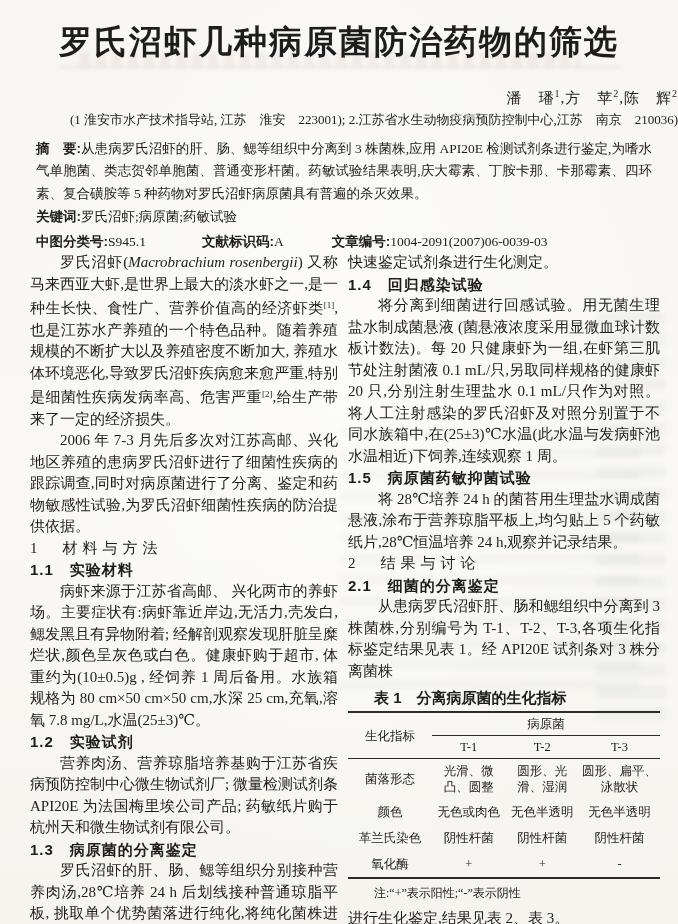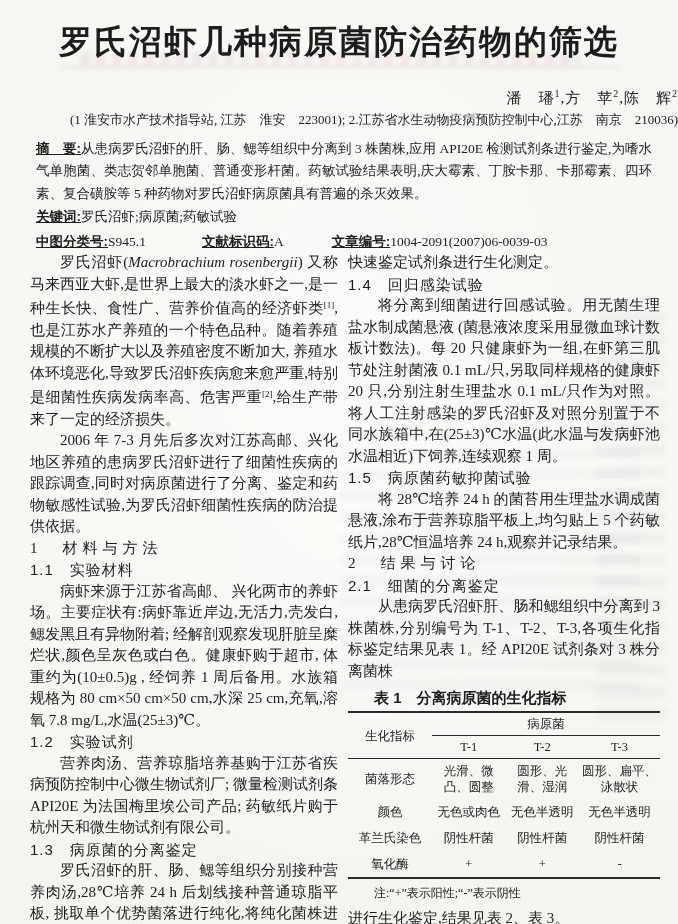--- a/index.html
+++ b/index.html
@@ -35,36 +35,36 @@
   }
   .authors sup{font-size:10px;}
   .affil{
     position:absolute;top:111px;left:0;right:0;
     text-align:right;font-size:13px;
   }
   .meta{
     position:absolute;top:138px;left:36px;width:616px;
     font-size:13.5px;line-height:22.4px;text-align:justify;
   }
-  .lbl{font-family:"Liberation Sans","DejaVu Sans",sans-serif;font-weight:bold;text-decoration:underline;}
+  .lbl{font-family:"Liberation Sans","DejaVu Sans",sans-serif;font-weight:bold;}
   .kwline{margin-top:1px;}
   .classline{margin-top:2px;display:flex;}
   .classline .pair2{margin-left:56px;}
   .classline .pair3{margin-left:48px;}
 
   .col{
     position:absolute;top:252px;
     font-size:15px;line-height:21.5px;text-align:justify;
   }
   .col-left{left:30px;width:308px;}
   .col-right{left:348px;width:312px;}
   .para{text-indent:2em;margin:0;}
   .para.noind{text-indent:0;}
   .h-l1{font-weight:normal;letter-spacing:5px;margin:0;}
-  .h-l2{font-family:"Liberation Sans","DejaVu Sans",sans-serif;font-weight:normal;letter-spacing:1px;margin:0;}
+  .h-l2{font-family:"Liberation Sans","DejaVu Sans",sans-serif;font-weight:bold;letter-spacing:1px;margin:0;}
   .latin{font-style:italic;}
   sup.ref{font-size:9px;vertical-align:5px;}
 
   .tblwrap{margin-top:6px;margin-bottom:4px;}
   .tbl-caption{
     font-family:"Liberation Sans","DejaVu Sans",sans-serif;
     font-weight:bold;font-size:15px;line-height:20px;
     padding-left:26px;text-align:left;text-indent:0;
   }
   table.biotable{

